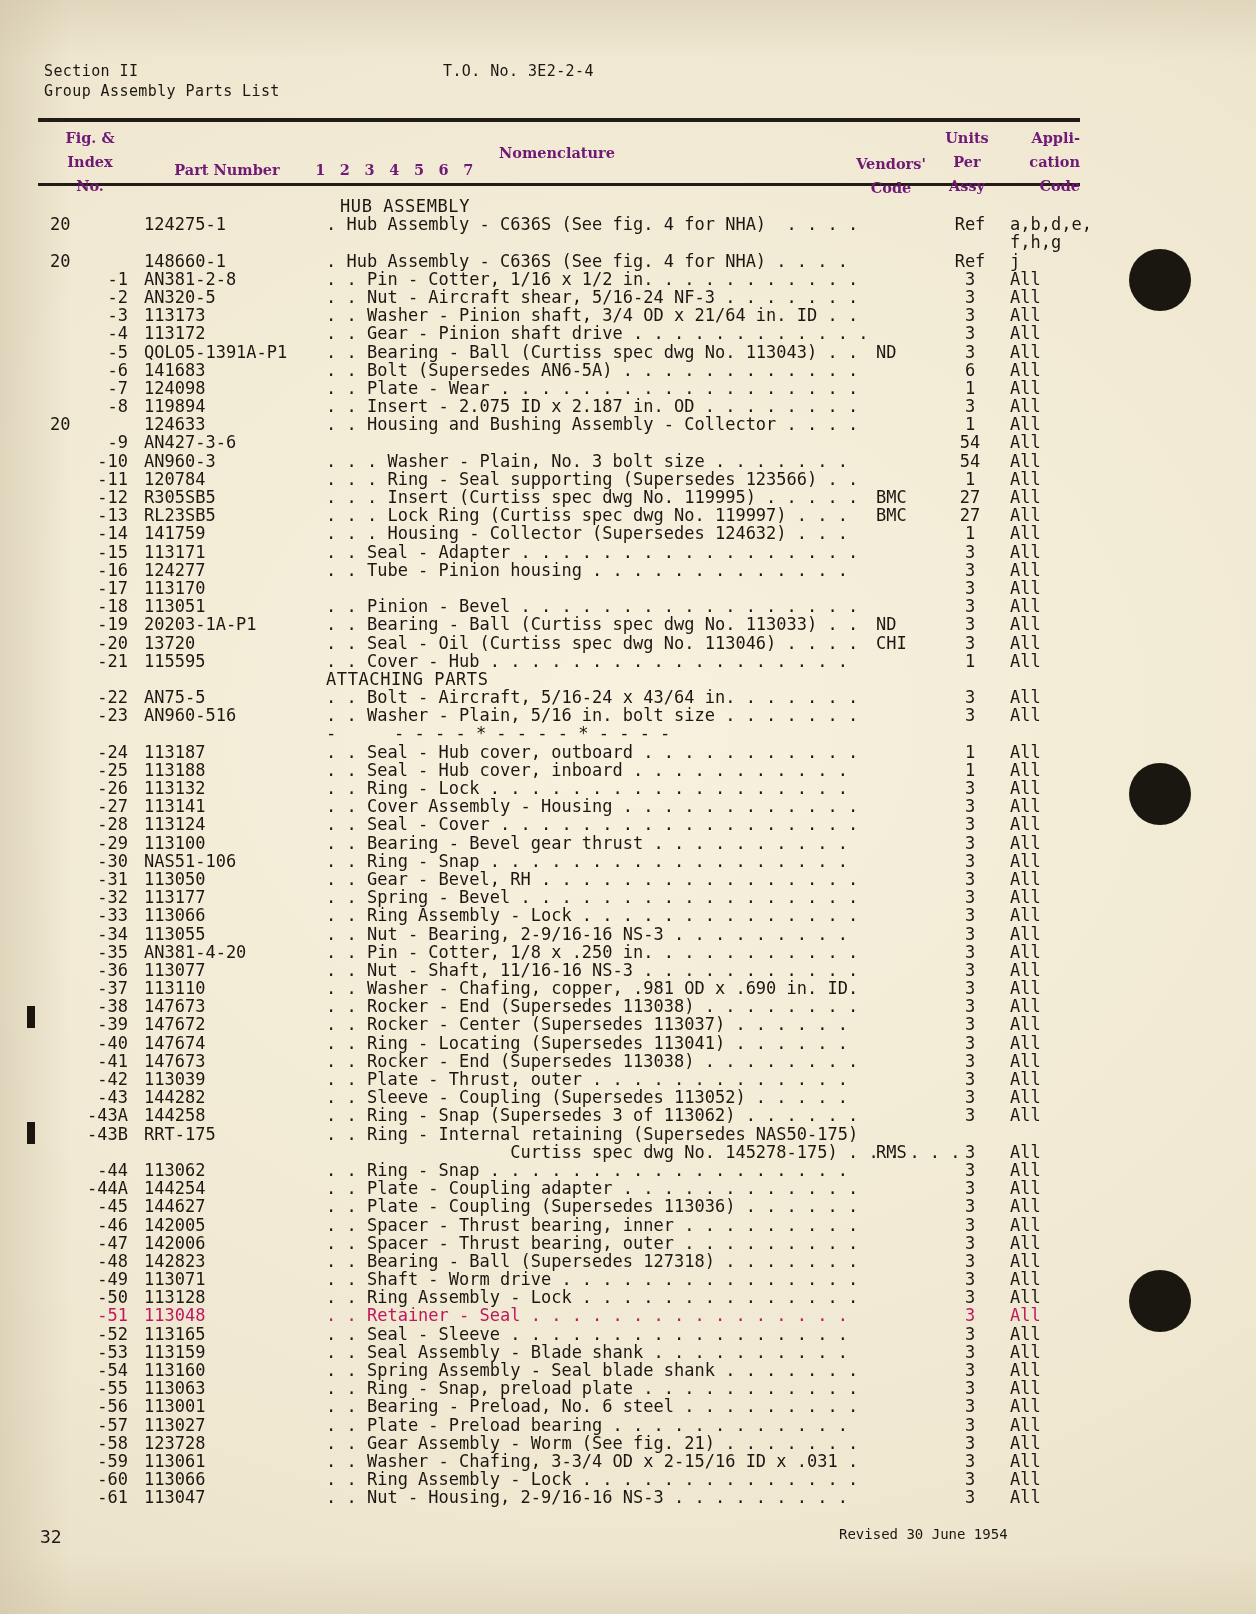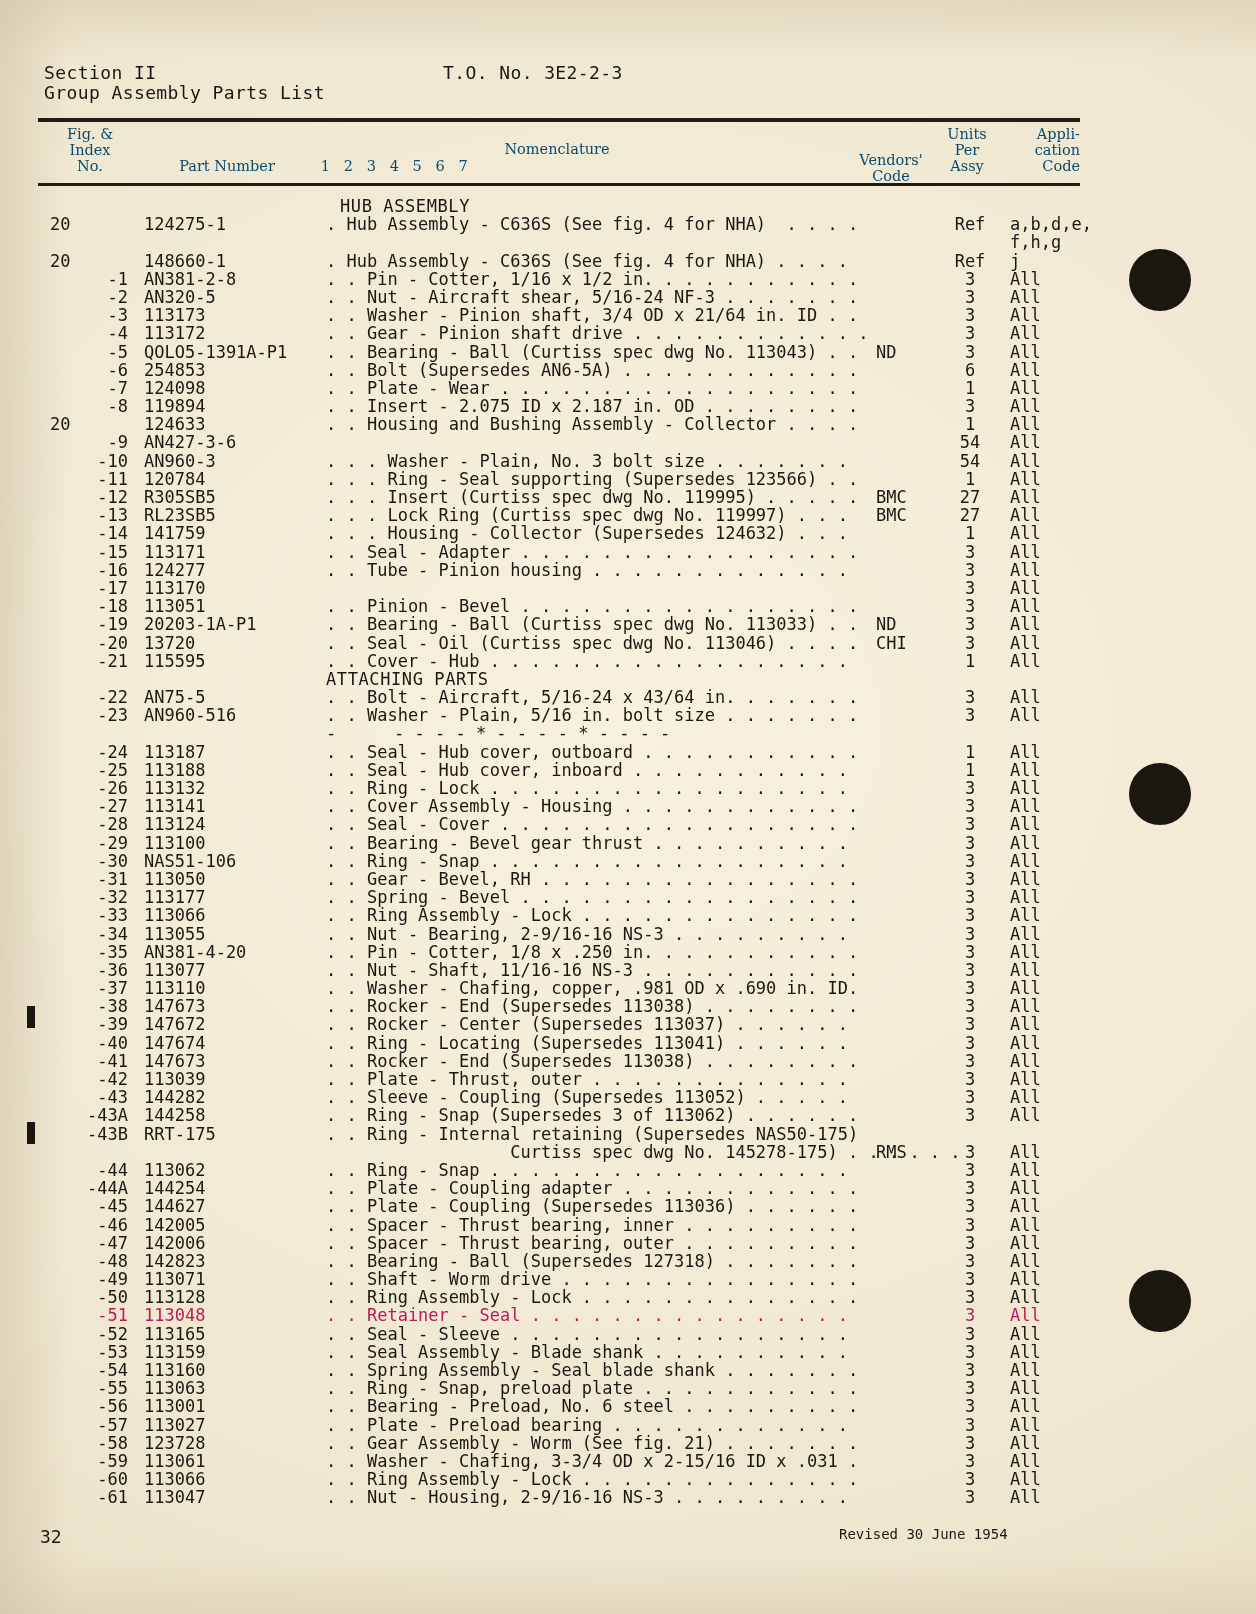--- a/index.html
+++ b/index.html
@@ -17,32 +17,32 @@
     background:
       linear-gradient(90deg, rgba(208,196,168,.55) 0px, rgba(243,236,216,0) 70px),
       linear-gradient(180deg, rgba(205,193,165,.40) 0px, rgba(243,236,216,0) 60px),
       linear-gradient(0deg, rgba(205,193,165,.35) 0px, rgba(243,236,216,0) 60px),
       radial-gradient(120% 80% at 50% 45%, #f7f1de 0%, #efe7d0 62%, #e3d9be 100%);
     pointer-events:none;
   }
 
   
   .hdr{position:absolute;font-family:"DejaVu Sans Mono","Liberation Mono",monospace;
-       font-size:18px;letter-spacing:.4px;white-space:pre;}
+       font-size:15px;letter-spacing:.4px;white-space:pre;}
   #sec-ii{left:44px;top:62px;}
   #gapl{left:44px;top:82px;}
   #to-no{left:443px;top:62px;}
 
   .rule{position:absolute;left:38px;width:1042px;background:#211d16;}
   #rule-top{top:118px;height:4px;}
   #rule-mid{top:183px;height:3px;}
 
   
   .colhead{position:absolute;font-family:"DejaVu Serif","Liberation Serif",serif;
-           font-weight:normal;font-size:14.5px;line-height:16px;color:#0c4a6e;white-space:pre;text-align:center;}
+           font-weight:bold;font-size:14.5px;line-height:24px;color:#701a75;white-space:pre;text-align:center;}
 
   
   #rows{position:absolute;left:4px;top:196px;width:1256px;
         font-family:"DejaVu Sans Mono","Liberation Mono",monospace;font-size:17px;}
   .row{position:relative;height:18.2px;white-space:pre;}
   .c-fig{position:absolute;left:46px;width:92px;text-align:left;}
   .c-fig.ind{text-align:right;width:78px;left:46px;}
   .c-part{position:absolute;left:140px;}
   .c-nom{position:absolute;left:322px;}
   .c-vend{position:absolute;left:872px;width:56px;text-align:left;}
@@ -69,21 +69,21 @@
 
 <div id="page">
   <div id="paper-tint"></div>
 
   <div class="dot" style="left:1129px;top:249px;"></div>
   <div class="dot" style="left:1129px;top:763px;"></div>
   <div class="dot" style="left:1129px;top:1270px;"></div>
 
   <div class="hdr" id="sec-ii">Section II</div>
   <div class="hdr" id="gapl">Group Assembly Parts List</div>
-  <div class="hdr" id="to-no">T.O. No. 3E2-2-3</div>
+  <div class="hdr" id="to-no">T.O. No. 3E2-2-4</div>
 
   <div class="rule" id="rule-top"></div>
   <div class="rule" id="rule-mid"></div>
 
   <div class="colhead" style="left: 44px; top: 126px; width: 92px; white-space: pre;">Fig. &amp;
 Index
 No.</div>
   <div class="colhead" style="left: 132px; top: 158px; width: 190px; white-space: pre;">Part Number</div>
   <div class="colhead" style="left: 305px; top: 158px; width: 180px; letter-spacing: 1.5px; white-space: pre;">1  2  3  4  5  6  7</div>
   <div class="colhead" style="left: 432px; top: 141px; width: 250px; white-space: pre;">Nomenclature</div>
@@ -102,21 +102,21 @@
   <div id="rows">
       <div class="row"><div class="section-title">HUB ASSEMBLY</div></div>
       <div class="row"><div class="c-fig">20</div><div class="c-part">124275-1</div><div class="c-nom">. Hub Assembly - C636S (See fig. 4 for NHA)  . . . .</div><div class="c-vend"></div><div class="c-units">Ref</div><div class="c-app">a,b,d,e,</div></div>
       <div class="row"><div class="c-fig"></div><div class="c-part"></div><div class="c-nom"></div><div class="c-vend"></div><div class="c-units"></div><div class="c-app">f,h,g</div></div>
       <div class="row"><div class="c-fig">20</div><div class="c-part">148660-1</div><div class="c-nom">. Hub Assembly - C636S (See fig. 4 for NHA) . . . .</div><div class="c-vend"></div><div class="c-units">Ref</div><div class="c-app">j</div></div>
       <div class="row"><div class="c-fig ind">-1</div><div class="c-part">AN381-2-8</div><div class="c-nom">. . Pin - Cotter, 1/16 x 1/2 in. . . . . . . . . . .</div><div class="c-vend"></div><div class="c-units">3</div><div class="c-app">All</div></div>
       <div class="row"><div class="c-fig ind">-2</div><div class="c-part">AN320-5</div><div class="c-nom">. . Nut - Aircraft shear, 5/16-24 NF-3 . . . . . . .</div><div class="c-vend"></div><div class="c-units">3</div><div class="c-app">All</div></div>
       <div class="row"><div class="c-fig ind">-3</div><div class="c-part">113173</div><div class="c-nom">. . Washer - Pinion shaft, 3/4 OD x 21/64 in. ID . .</div><div class="c-vend"></div><div class="c-units">3</div><div class="c-app">All</div></div>
       <div class="row"><div class="c-fig ind">-4</div><div class="c-part">113172</div><div class="c-nom">. . Gear - Pinion shaft drive . . . . . . . . . . . .</div><div class="c-vend"></div><div class="c-units">3</div><div class="c-app">All</div></div>
       <div class="row"><div class="c-fig ind">-5</div><div class="c-part">QOLO5-1391A-P1</div><div class="c-nom">. . Bearing - Ball (Curtiss spec dwg No. 113043) . .</div><div class="c-vend">ND</div><div class="c-units">3</div><div class="c-app">All</div></div>
-      <div class="row"><div class="c-fig ind">-6</div><div class="c-part">254853</div><div class="c-nom">. . Bolt (Supersedes AN6-5A) . . . . . . . . . . . .</div><div class="c-vend"></div><div class="c-units">6</div><div class="c-app">All</div></div>
+      <div class="row"><div class="c-fig ind">-6</div><div class="c-part">141683</div><div class="c-nom">. . Bolt (Supersedes AN6-5A) . . . . . . . . . . . .</div><div class="c-vend"></div><div class="c-units">6</div><div class="c-app">All</div></div>
       <div class="row"><div class="c-fig ind">-7</div><div class="c-part">124098</div><div class="c-nom">. . Plate - Wear . . . . . . . . . . . . . . . . . .</div><div class="c-vend"></div><div class="c-units">1</div><div class="c-app">All</div></div>
       <div class="row"><div class="c-fig ind">-8</div><div class="c-part">119894</div><div class="c-nom">. . Insert - 2.075 ID x 2.187 in. OD . . . . . . . .</div><div class="c-vend"></div><div class="c-units">3</div><div class="c-app">All</div></div>
       <div class="row"><div class="c-fig">20</div><div class="c-part">124633</div><div class="c-nom">. . Housing and Bushing Assembly - Collector . . . .</div><div class="c-vend"></div><div class="c-units">1</div><div class="c-app">All</div></div>
       <div class="row"><div class="c-fig ind">-9</div><div class="c-part">AN427-3-6</div><div class="c-vend"></div><div class="c-units">54</div><div class="c-app">All</div></div>
       <div class="row"><div class="c-fig ind">-10</div><div class="c-part">AN960-3</div><div class="c-nom">. . . Washer - Plain, No. 3 bolt size . . . . . . .</div><div class="c-vend"></div><div class="c-units">54</div><div class="c-app">All</div></div>
       <div class="row"><div class="c-fig ind">-11</div><div class="c-part">120784</div><div class="c-nom">. . . Ring - Seal supporting (Supersedes 123566) . .</div><div class="c-vend"></div><div class="c-units">1</div><div class="c-app">All</div></div>
       <div class="row"><div class="c-fig ind">-12</div><div class="c-part">R305SB5</div><div class="c-nom">. . . Insert (Curtiss spec dwg No. 119995) . . . . .</div><div class="c-vend">BMC</div><div class="c-units">27</div><div class="c-app">All</div></div>
       <div class="row"><div class="c-fig ind">-13</div><div class="c-part">RL23SB5</div><div class="c-nom">. . . Lock Ring (Curtiss spec dwg No. 119997) . . .</div><div class="c-vend">BMC</div><div class="c-units">27</div><div class="c-app">All</div></div>
       <div class="row"><div class="c-fig ind">-14</div><div class="c-part">141759</div><div class="c-nom">. . . Housing - Collector (Supersedes 124632) . . .</div><div class="c-vend"></div><div class="c-units">1</div><div class="c-app">All</div></div>
       <div class="row"><div class="c-fig ind">-15</div><div class="c-part">113171</div><div class="c-nom">. . Seal - Adapter . . . . . . . . . . . . . . . . .</div><div class="c-vend"></div><div class="c-units">3</div><div class="c-app">All</div></div>

